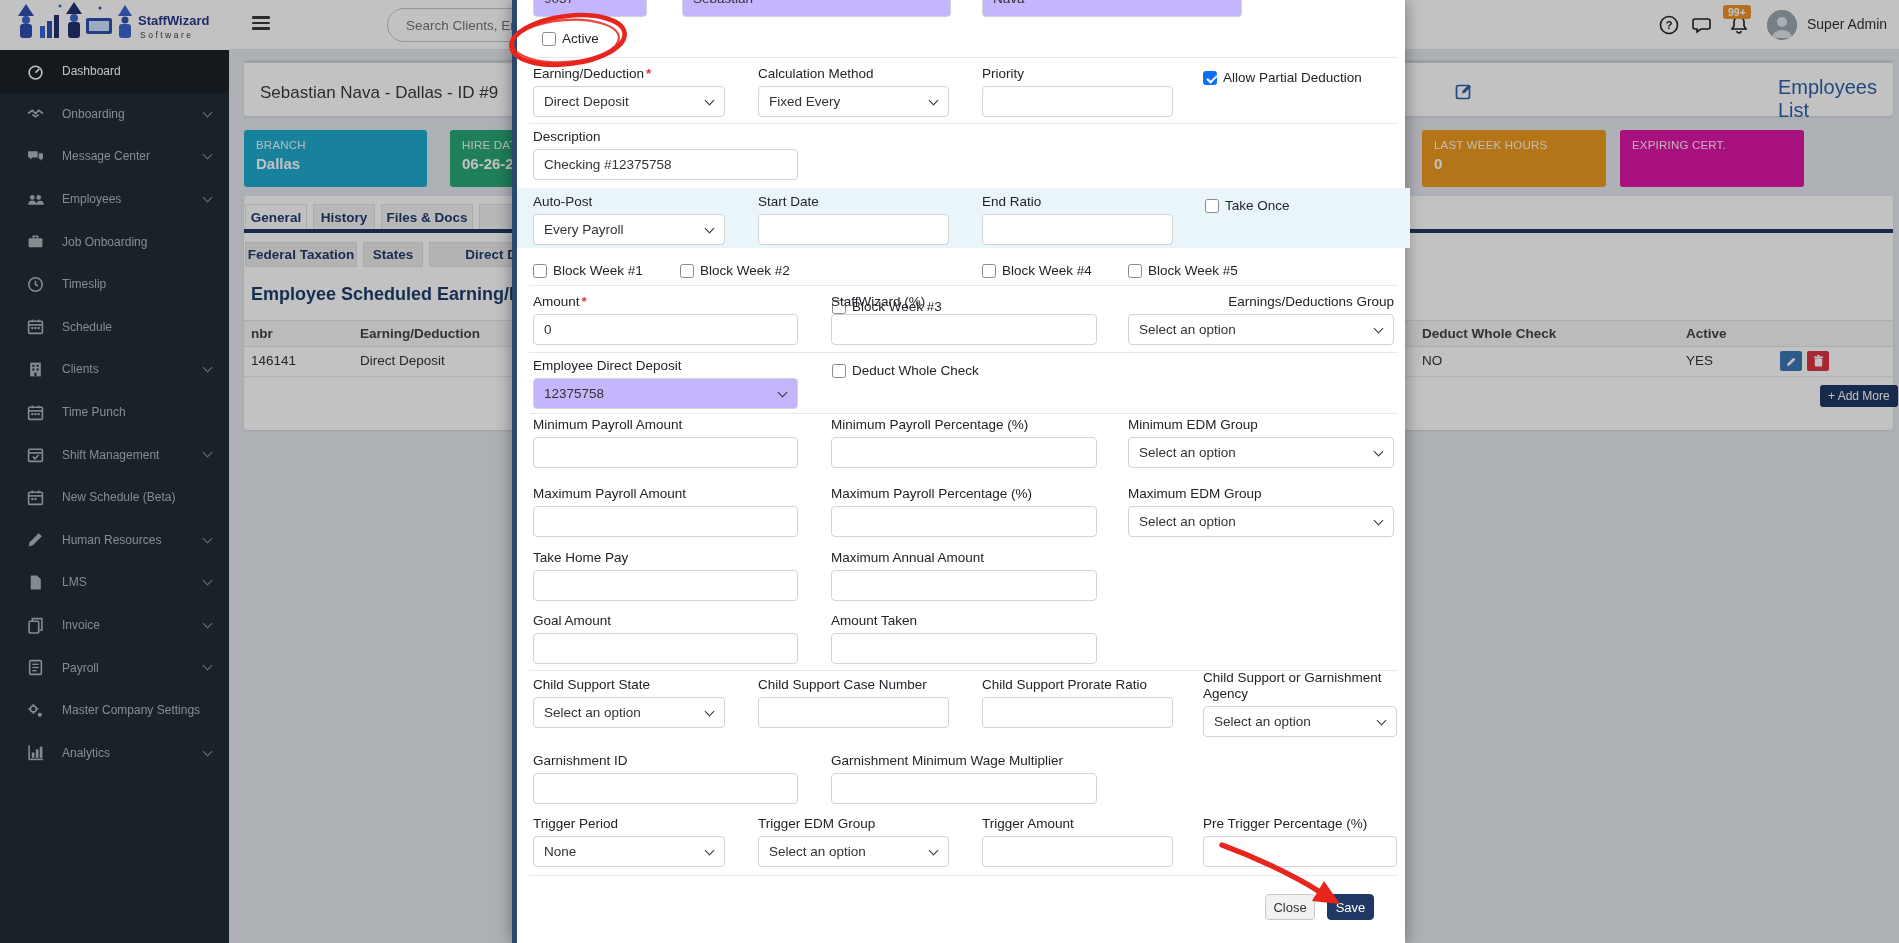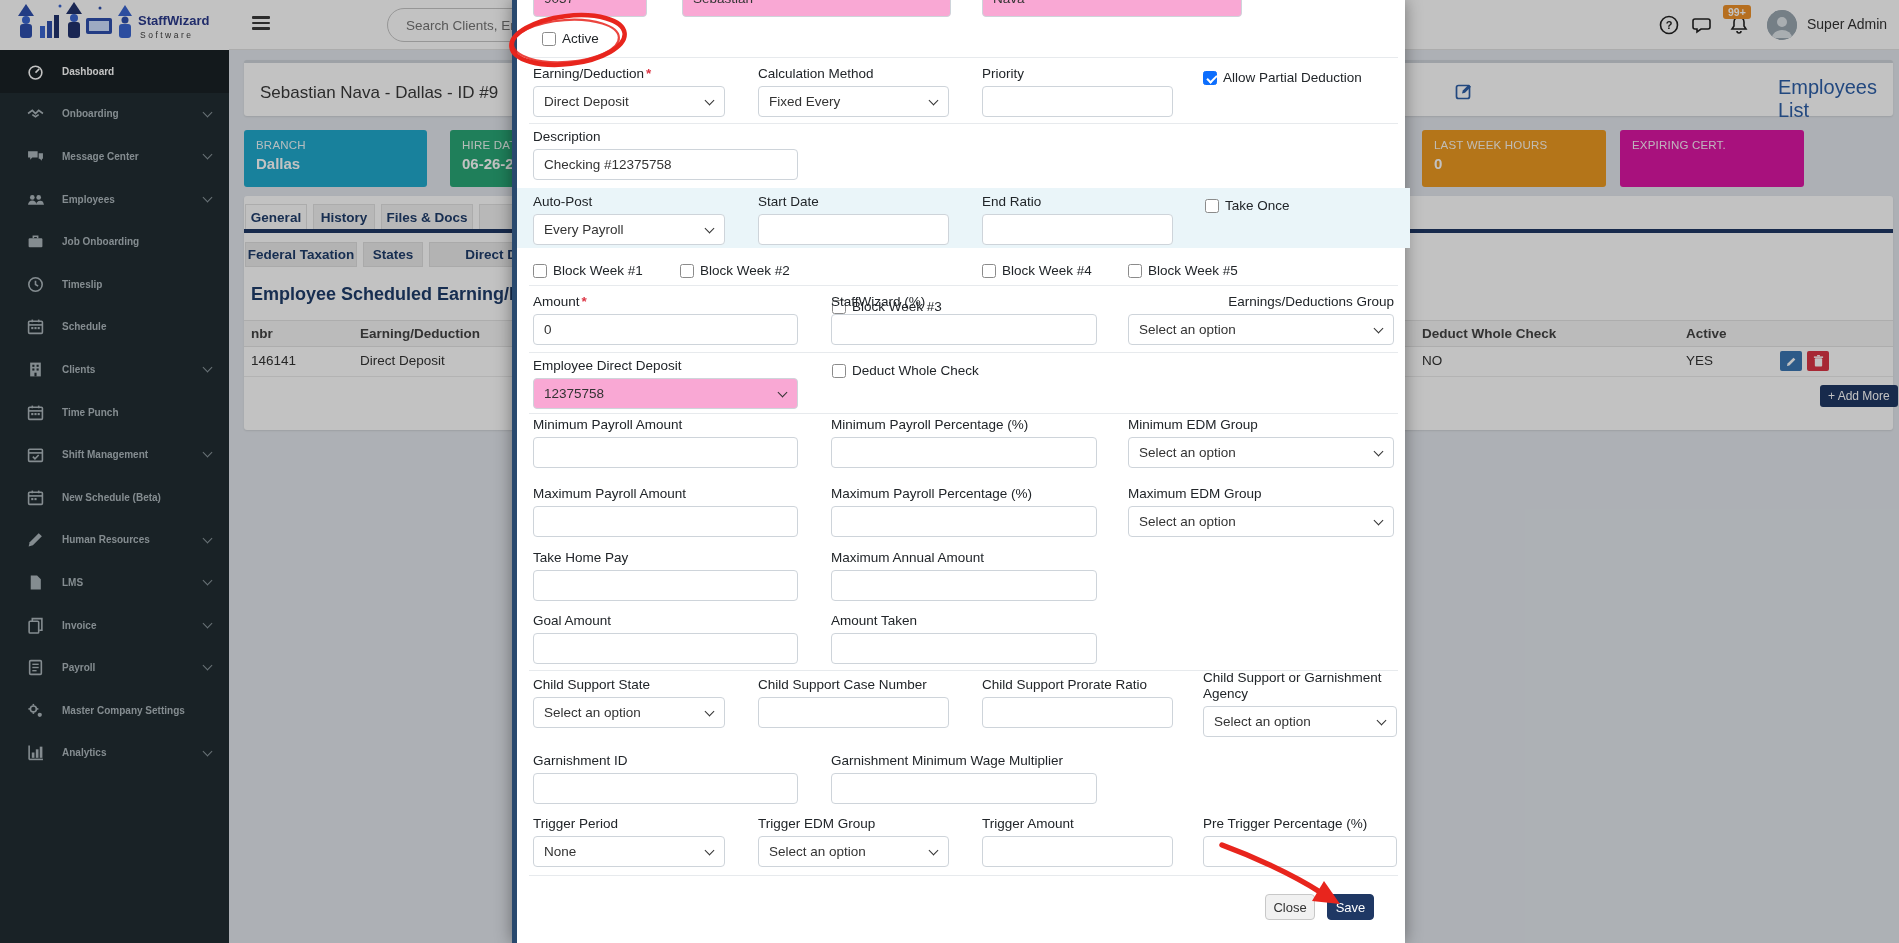--- a/index.html
+++ b/index.html
@@ -14,21 +14,21 @@
   .hamburger div { height:2.5px; background:#3a3a3a; margin-bottom:3px; border-radius:1px; }
   .search-pill { left:158px; top:8px; width:275px; height:34px; border:1px solid #c6c6c6; border-radius:17px; background:#fff; padding:0 18px; font-size:13.5px; color:#777; outline:none; font-family:"Liberation Sans",sans-serif; }
   .tb-icon { top:12px; width:26px; height:26px; color:#222; font-size:17px; display:flex; align-items:center; justify-content:center; }
   .badge99 { left:1494px; top:5px; background:#f0932b; color:#fff; font-size:10.5px; font-weight:bold; padding:1px 5px; border-radius:3px; z-index:11; }
   .avatar { left:1538px; top:10px; width:30px; height:30px; border-radius:50%; background:#9aa7b1; overflow:hidden; }
   .avatar svg { display:block; }
   .username { left:1578px; top:16px; font-size:14px; color:#333; }
 
   
   .sidebar { left:0; top:50px; width:229px; height:893px; background:#222d32; z-index:10; }
-  .side-item { position:relative; height:42.6px; display:flex; align-items:center; color:#aeb9be; font-size:10px; cursor:pointer;font-weight:bold; }
+  .side-item { position:relative; height:42.6px; display:flex; align-items:center; color:#aeb9be; font-size:12px; cursor:pointer; }
   .side-item.active { background:#1a2226; color:#fff; }
   .side-item .sicon { position:absolute; left:27px; width:17px; height:17px; display:flex; align-items:center; }
   .side-item .slabel { position:absolute; left:62px; white-space:nowrap; }
   .chev { position:absolute; right:18px; width:7px; height:7px; border-right:1.6px solid #8a979d; border-bottom:1.6px solid #8a979d; transform:rotate(45deg); top:16px; }
   .card-header { left:244px; top:60px; width:1649px; height:56px; background:#fff; border-top:3px solid #cfd4da; border-radius:3px; box-shadow:0 1px 2px rgba(0,0,0,.1); }
   .page-title { left:260px; top:83px; font-size:17px; color:#3a3a3a; white-space:nowrap; }
   .employees-list { left:1778px; top:76px; font-size:20px; color:#2d5fa8; cursor:pointer; }
   .edit-sq { left:1455px; top:82px; color:#2d5fa8; }
   .statbox { top:130px; height:57px; border-radius:3px; color:#fff; padding:9px 12px; }
   .statbox .slbl { display:block; font-size:11.5px; letter-spacing:.2px; opacity:.92; }
@@ -49,21 +49,21 @@
   
   .backdrop { left:0; top:0; width:1899px; height:943px; background:rgba(0,0,0,.24); z-index:50; }
   .modal { left:512px; top:0; width:893px; height:943px; background:#fff; border-left:5px solid #29496e; box-shadow:0 0 16px rgba(0,0,0,.4); z-index:60; }
   .m-div { position:absolute; left:12px; width:869px; height:1px; background:#e7eaed; }
   .band { position:absolute; left:0; top:188px; width:893px; height:60px; background:#eaf5f9; }
   .fg { position:absolute; }
   .fg .flabel { display:block; font-size:13.5px; color:#212529; line-height:16px; }
   .req { color:#dc3545; font-weight:bold; margin-left:2px; }
   .ctrl { margin-top:4px; height:31px; border:1px solid #ced4da; border-radius:4px; background:#fff; font-size:13.5px; color:#333; display:flex; align-items:center; padding:0 10px; width:100%; font-family:"Liberation Sans",sans-serif; }
   input.ctrl { outline:none; }
-  .ctrl.disabled { background:#f9a8d4; }
+  .ctrl.disabled { background:#c4b5fd; }
   .selectbox { position:relative; cursor:pointer; }
   .selectbox .sel-chev { position:absolute; right:11px; top:10px; width:7px; height:7px; border-right:1.8px solid #333; border-bottom:1.8px solid #333; transform:rotate(45deg); }
   .cbrow { position:absolute; display:flex; align-items:center; }
   .cb { width:14px; height:14px; border:1px solid #8b8b8b; border-radius:2.5px; background:#fff; margin-right:6px; cursor:pointer; flex:none; position:relative; }
   .cb.checked { background:#0d6efd; border-color:#0d6efd; }
   .cb.checked::after { content:""; position:absolute; left:4.5px; top:1.5px; width:4px; height:8px; border-right:2px solid #fff; border-bottom:2px solid #fff; transform:rotate(45deg); }
   .cb-label { font-size:13.5px; color:#212529; white-space:nowrap; }
   .btn-close { position:absolute; left:748px; top:894px; width:50px; height:26px; background:#f1f1f1; border:1px solid #c8c8c8; border-radius:4px; color:#333; font-size:13px; cursor:pointer; font-family:"Liberation Sans",sans-serif; }
   .btn-save { position:absolute; left:810px; top:894px; width:47px; height:26px; background:#1f3864; border:1px solid #1f3864; border-radius:4px; color:#fff; font-size:13px; cursor:pointer; font-family:"Liberation Sans",sans-serif; }
 

